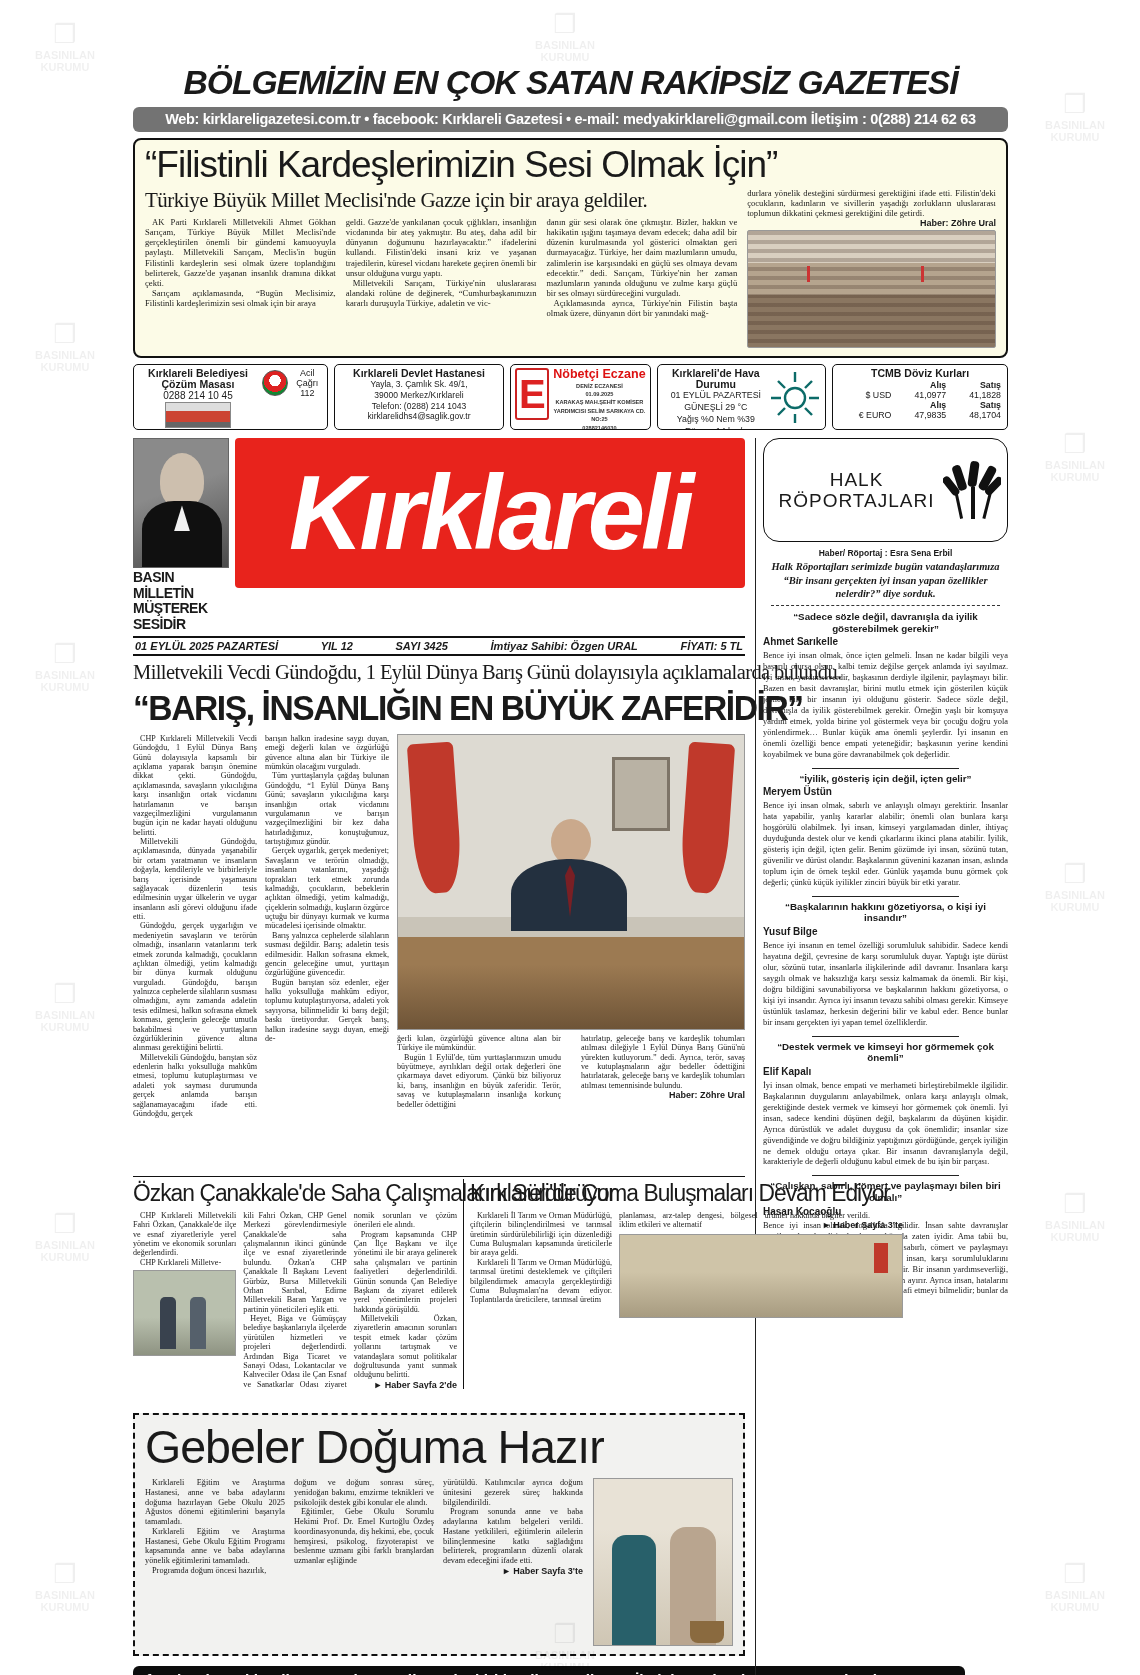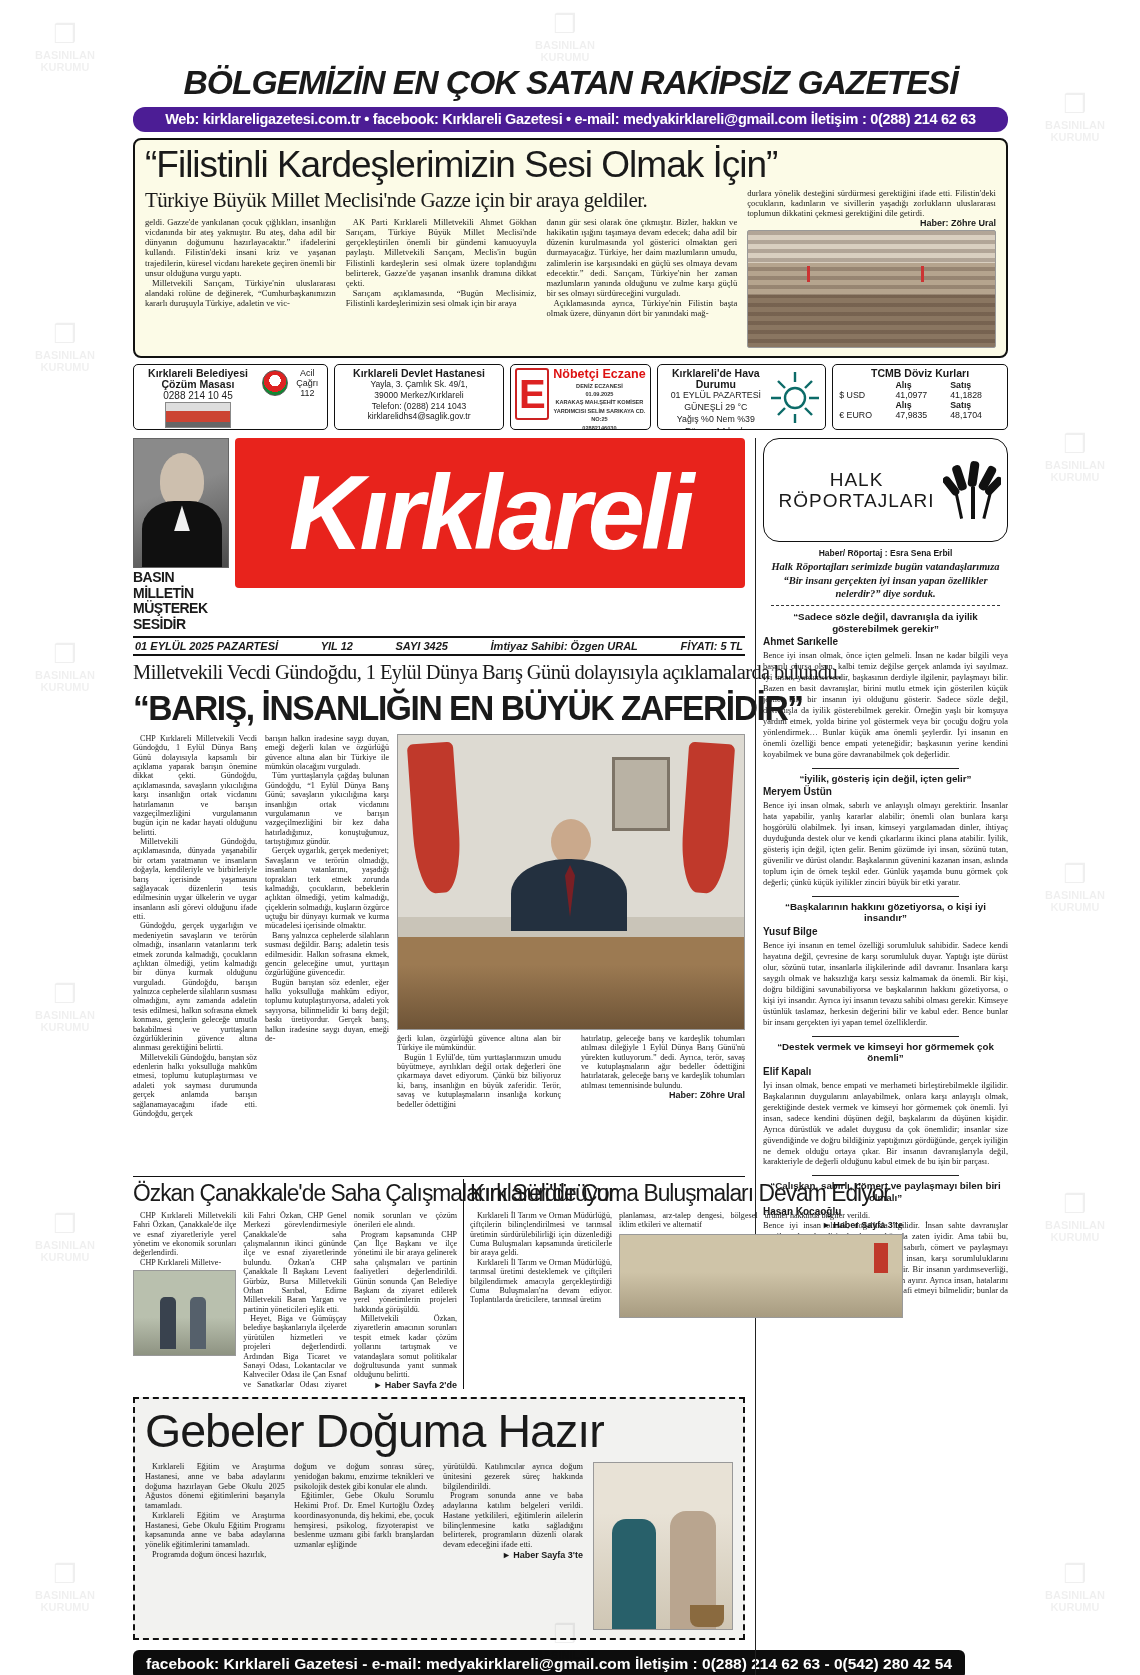--- a/index.html
+++ b/index.html
@@ -11,21 +11,21 @@
   
   .wm-layer { position:absolute; inset:0; pointer-events:none; z-index:5; }
   .wm { position:absolute; width:90px; text-align:center; color:#000; opacity:.06;
         font-family:"Liberation Sans",sans-serif; font-weight:bold; font-size:11px; line-height:1.1; }
   .wm:before { content:"❒"; display:block; font-size:26px; font-weight:normal; }
 
   
   .slogan { margin-top:64px; text-align:center; font-family:"Liberation Sans",sans-serif;
             font-weight:bold; font-style:italic; font-size:33px; letter-spacing:-1px;
             transform:scaleX(1.02); white-space:nowrap; }
-  .contactbar { margin-top:5px; background:#4c1d95; color:#fff; border-radius:12px;
+  .contactbar { margin-top:5px; background:#737373; color:#fff; border-radius:6px;
             font-family:"Liberation Sans",sans-serif; font-weight:bold; font-size:14.5px;
             text-align:center; padding:4px 0 5px; letter-spacing:-.3px; }
 
   
   .gazabox { margin-top:6px; border:2px solid #111; border-radius:8px; background:#fcfbe7;
              padding:4px 10px 8px; overflow:hidden; }
   .gaza-head { font-family:"Liberation Sans",sans-serif; font-size:37px; font-weight:500;
                letter-spacing:-1px; white-space:nowrap; }
   .gaza-row { display:flex; gap:10px; margin-top:2px; }
   .gaza-colwrap { width:595px; }
@@ -65,21 +65,21 @@
            font-weight:bold; font-size:40px; line-height:48px; text-align:center; background:#fff; }
   .b-ecz .body { flex:1; text-align:center; }
   .b-ecz h4 { color:#d11; font-size:12.5px; }
   .b-ecz .tiny { font-size:5.6px; line-height:1.5; font-weight:bold; color:#333; }
   .b-hava { width:170px; display:flex; }
   .b-hava .body { flex:1; text-align:center; }
   .b-hava .small { font-size:8.8px; line-height:1.35; }
   .b-tcmb { width:177px; text-align:center; }
   .b-tcmb table { width:100%; border-collapse:collapse; font-size:8.8px; margin-top:1px; }
   .b-tcmb th { font-size:8.8px; }
-  .b-tcmb td, .b-tcmb th { padding:0 2px; text-align:left; }
+  .b-tcmb td, .b-tcmb th { padding:0 2px; text-align:right; }
 
   
   .zone { display:flex; gap:10px; margin-top:8px; }
   .zleft { width:612px; }
   .zright { width:253px; border-left:1.5px solid #222; padding-left:7px; }
 
   
   .masthead { display:flex; gap:4px; }
   .mh-left { width:98px; }
   .ph-ataturk { width:96px; height:130px; border:1px solid #666;
@@ -130,21 +130,21 @@
   .more { font-family:"Liberation Sans",sans-serif; font-weight:bold; font-size:9px; text-align:right; }
   .ph-men { height:86px; margin-top:3px; border:1px solid #999; position:relative;
       background:linear-gradient(180deg,#b9c0ae 0 55%, #8e9382 100%); }
   .ph-men i { position:absolute; bottom:6px; width:16px; height:52px; background:#39424e; border-radius:5px 5px 0 0; }
   .ph-men i.m1{ left:26px; } .ph-men i.m2{ left:56px; background:#55606b; }
   .ph-market { height:84px; margin-top:3px; border:1px solid #999; position:relative;
       background:linear-gradient(180deg,#cfc4a8 0 45%, #a79b80 100%); }
   .ph-market i { position:absolute; right:14px; top:8px; width:14px; height:30px; background:#c0392b; }
 
   
-  .gebe { margin-top:8px; border:2.5px dashed #111; background:#f2f2f0; padding:4px 10px 8px;
+  .gebe { margin-top:24px; border:2.5px dashed #111; background:#f2f2f0; padding:4px 10px 8px;
           display:flex; flex-wrap:wrap; }
   .gebe-head { width:100%; font-family:"Liberation Sans",sans-serif; font-size:47px; letter-spacing:-1px;
       transform:scaleX(.99); transform-origin:left; white-space:nowrap; }
   .gebe-cols { display:flex; gap:9px; width:438px; height:168px; overflow:hidden; margin-top:4px; }
   .gebe-cols .col { flex:1; font-size:8.3px; line-height:1.18; text-align:justify; }
   .ph-gebe { width:140px; height:168px; margin:4px 0 0 10px; border:1px solid #999; position:relative;
       background:linear-gradient(180deg,#e8e2d6 0 30%, #cfc6b4 100%); }
   .ph-gebe .n { position:absolute; left:18px; bottom:0; width:44px; height:110px; background:#28606a; border-radius:14px 14px 0 0; }
   .ph-gebe .w { position:absolute; right:16px; bottom:0; width:46px; height:118px; background:#b9a58f; border-radius:16px 16px 0 0; }
   .ph-gebe .basket { position:absolute; right:8px; bottom:2px; width:34px; height:22px; background:#8a6a3f; border-radius:0 0 8px 8px; }
@@ -190,26 +190,26 @@
   <div class="slogan">BÖLGEMİZİN EN ÇOK SATAN RAKİPSİZ GAZETESİ</div>
   <div class="contactbar">Web: kirklareligazetesi.com.tr • facebook: Kırklareli Gazetesi • e-mail: medyakirklareli@gmail.com  İletişim : 0(288) 214 62 63</div>
 
   <div class="gazabox">
     <div class="gaza-head">“Filistinli Kardeşlerimizin Sesi Olmak İçin”</div>
     <div class="gaza-row">
       <div class="gaza-colwrap">
         <div class="gaza-sub">Türkiye Büyük Millet Meclisi'nde Gazze için bir araya geldiler.</div>
         <div class="gaza-cols">
           <div class="col">
+            <p>AK Parti Kırklareli Milletvekili Ahmet Gökhan Sarıçam, Türkiye Büyük Millet Meclisi'nde gerçekleştirilen önemli bir gündemi kamuoyuyla paylaştı. Milletvekili Sarıçam, Meclis'in bugün Filistinli kardeşlerin sesi olmak üzere toplandığını belirterek, Gazze'de yaşanan insanlık dramına dikkat çekti.</p>
+            <p>Sarıçam açıklamasında, “Bugün Meclisimiz, Filistinli kardeşlerimizin sesi olmak için bir araya</p>
+          </div>
+          <div class="col">
             <p class="cont">geldi. Gazze'de yankılanan çocuk çığlıkları, insanlığın vicdanında bir ateş yakmıştır. Bu ateş, daha adil bir dünyanın doğumunu hazırlayacaktır.” ifadelerini kullandı. Filistin'deki insani kriz ve yaşanan trajedilerin, küresel vicdanı harekete geçiren önemli bir unsur olduğuna vurgu yaptı.</p>
             <p>Milletvekili Sarıçam, Türkiye'nin uluslararası alandaki rolüne de değinerek, “Cumhurbaşkanımızın kararlı duruşuyla Türkiye, adaletin ve vic-</p>
-          </div>
-          <div class="col">
-            <p>AK Parti Kırklareli Milletvekili Ahmet Gökhan Sarıçam, Türkiye Büyük Millet Meclisi'nde gerçekleştirilen önemli bir gündemi kamuoyuyla paylaştı. Milletvekili Sarıçam, Meclis'in bugün Filistinli kardeşlerin sesi olmak üzere toplandığını belirterek, Gazze'de yaşanan insanlık dramına dikkat çekti.</p>
-            <p>Sarıçam açıklamasında, “Bugün Meclisimiz, Filistinli kardeşlerimizin sesi olmak için bir araya</p>
           </div>
           <div class="col">
             <p class="cont">danın gür sesi olarak öne çıkmıştır. Bizler, hakkın ve hakikatin ışığını taşımaya devam edecek; daha adil bir düzenin kurulmasında yol gösterici olmaktan geri durmayacağız. Türkiye, her daim mazlumların umudu, zalimlerin ise karşısındaki en güçlü ses olmaya devam edecektir.” dedi. Sarıçam, Türkiye'nin her zaman mazlumların yanında olduğunu ve zulme karşı güçlü bir ses olmayı sürdüreceğini vurguladı.</p>
             <p>Açıklamasında ayrıca, Türkiye'nin Filistin başta olmak üzere, dünyanın dört bir yanındaki mağ-</p>
           </div>
         </div>
       </div>
       <div class="gaza-right">
         <div class="txt">durlara yönelik desteğini sürdürmesi gerektiğini ifade etti. Filistin'deki çocukların, kadınların ve sivillerin yaşadığı zorlukların uluslararası toplumun dikkatini çekmesi gerektiğini dile getirdi.</div>
         <div class="byline">Haber: Zöhre Ural</div>

